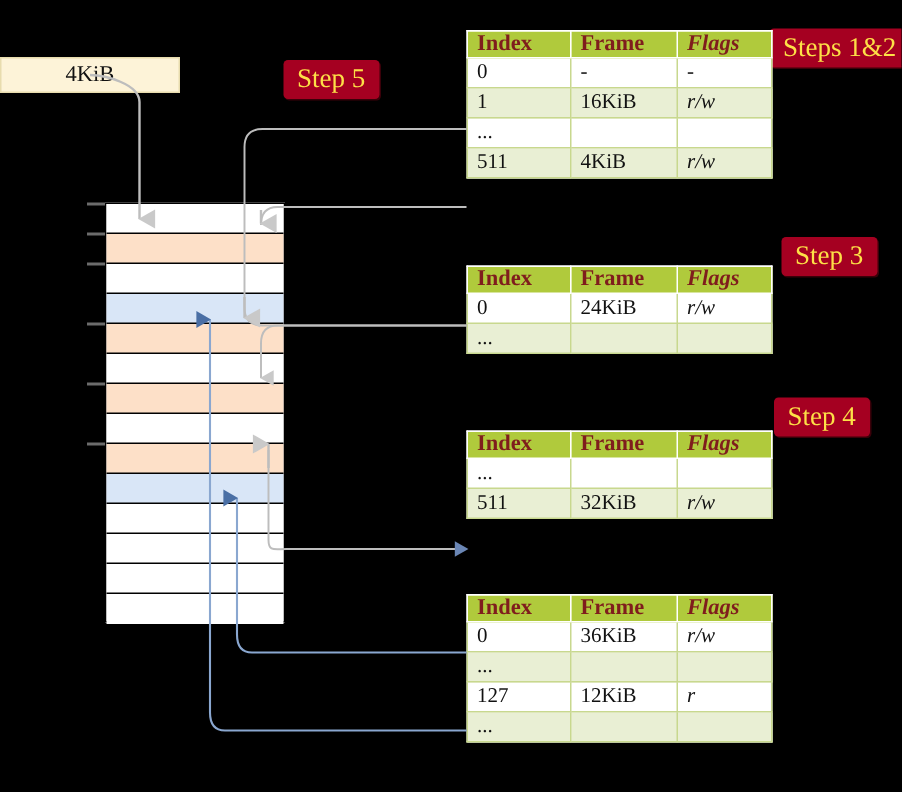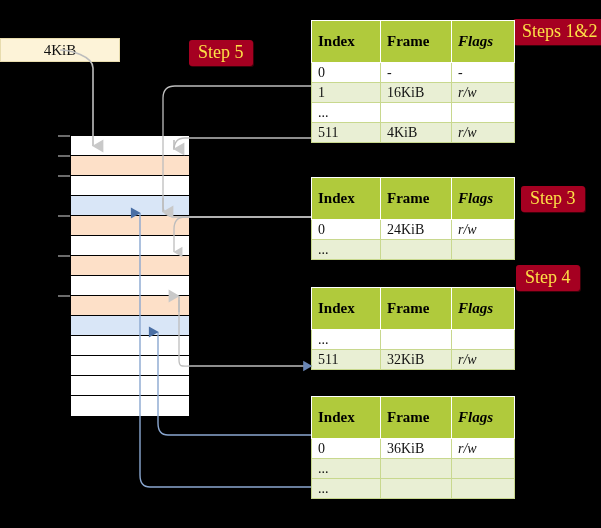--- a/index.html
+++ b/index.html
@@ -25,22 +25,22 @@
           border-bottom:1px solid #000;box-sizing:border-box;}
   .memrow.last{border-bottom:none;}
   .m-white{background:#ffffff;}
   .m-orange{background:#fde0c8;}
   .m-blue{background:#d9e6f7;}
   .tick{position:absolute;width:12px;height:0;border-top:2px solid #6b6b6b;}
 
   
   .ptable{position:absolute;border-collapse:collapse;
           border:1px solid #b9c97a;background:#fff;font-size:14px;}
-  .ptable th{background:#b0ca3c;color:#000000;font-weight:bold;
-             text-align:left;padding:12px 6px;border:1px solid #ffffff;
+  .ptable th{background:#b0ca3c;color:#7f1d1d;font-weight:bold;
+             text-align:left;padding:0 6px;border:1px solid #ffffff;
              font-size:15px;}
   .ptable td{padding:1px 6px;border:1px solid #c8d88e;color:#111;
              height:20px;box-sizing:border-box;}
   .ptable tr.alt td{background:#e9efd4;}
   .ptable td.hl{background:#faf69a;}
   .c-index{width:56px;}
   .c-frame{width:58px;}
   .c-flags{width:50px;font-style:italic;}
 
   
@@ -51,21 +51,21 @@
 <body>
 
 <div class="stage">
 
   <div class="vabox">
     <span>4KiB</span>
   </div>
 
   <div class="step" style="left:189px;top:40px;"><span>Step 5</span></div>
   <div class="step" style="left:513px;top:19px;"><span>Steps 1&amp;2</span></div>
-  <div class="step" style="left:521px;top:158px;margin-top:28px;"><span>Step 3</span></div>
+  <div class="step" style="left:521px;top:158px;"><span>Step 3</span></div>
   <div class="step" style="left:516px;top:265px;font-family:Liberation Serif, serif;"><span>Step 4</span></div>
 
   <div class="memcol" id="memcol">
       <div class="memrow m-white" style="top: 0px;"></div>
       <div class="memrow m-orange" style="top: 20px;"></div>
       <div class="memrow m-white" style="top: 40px;"></div>
       <div class="memrow m-blue" style="top: 60px;"></div>
       <div class="memrow m-orange" style="top: 80px;"></div>
       <div class="memrow m-white" style="top: 100px;"></div>
       <div class="memrow m-orange" style="top: 120px;"></div>
@@ -172,20 +172,25 @@
         <tr>
           <td class="c-index">0</td>
           <td class="c-frame">36KiB</td>
           <td class="c-flags">r/w</td>
         </tr>
         <tr class="alt">
           <td class="c-index">...</td>
           <td class="c-frame"></td>
           <td class="c-flags"></td>
         </tr>
+        <tr>
+          <td class="c-index">127</td>
+          <td class="c-frame">12KiB</td>
+          <td class="c-flags">r</td>
+        </tr>
         <tr class="alt">
           <td class="c-index">...</td>
           <td class="c-frame"></td>
           <td class="c-flags"></td>
         </tr>
       </tbody>
     </table>
 
   <svg class="wires">
     <defs>

